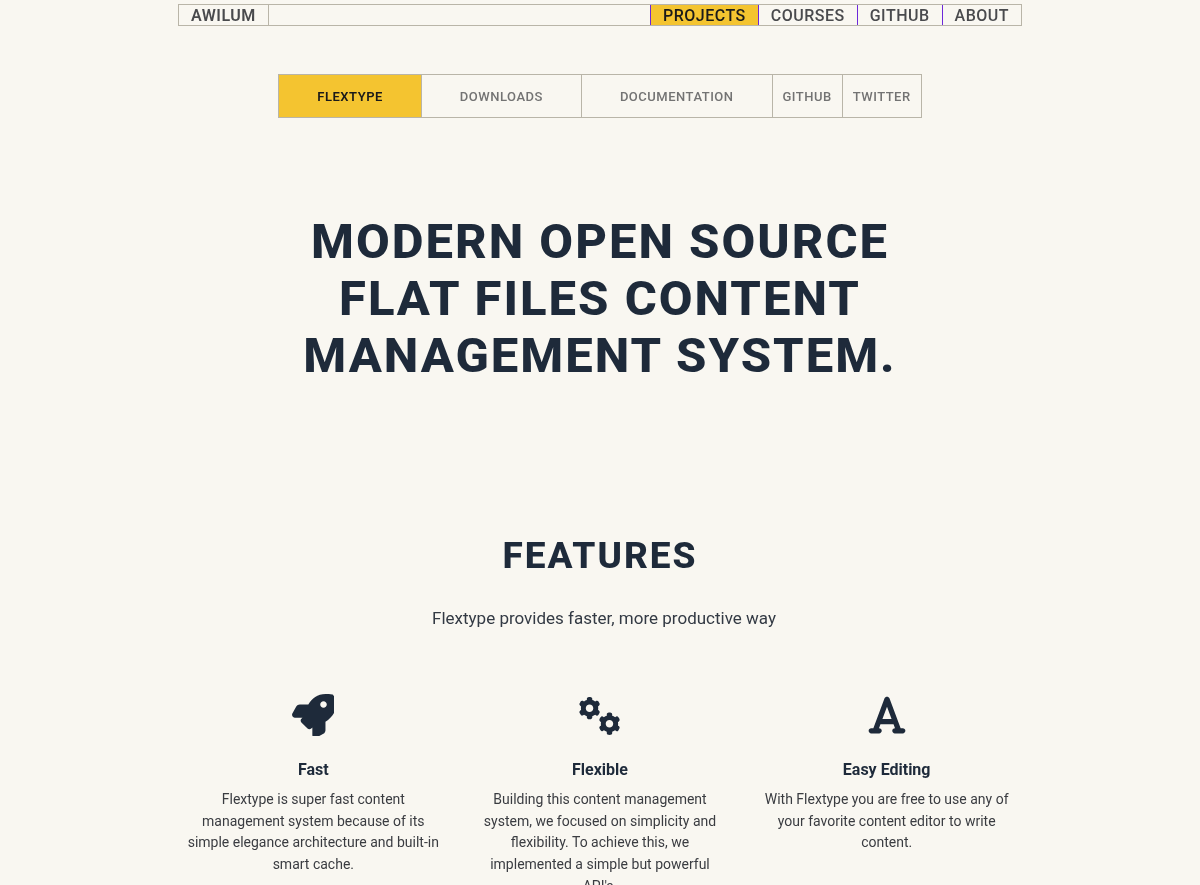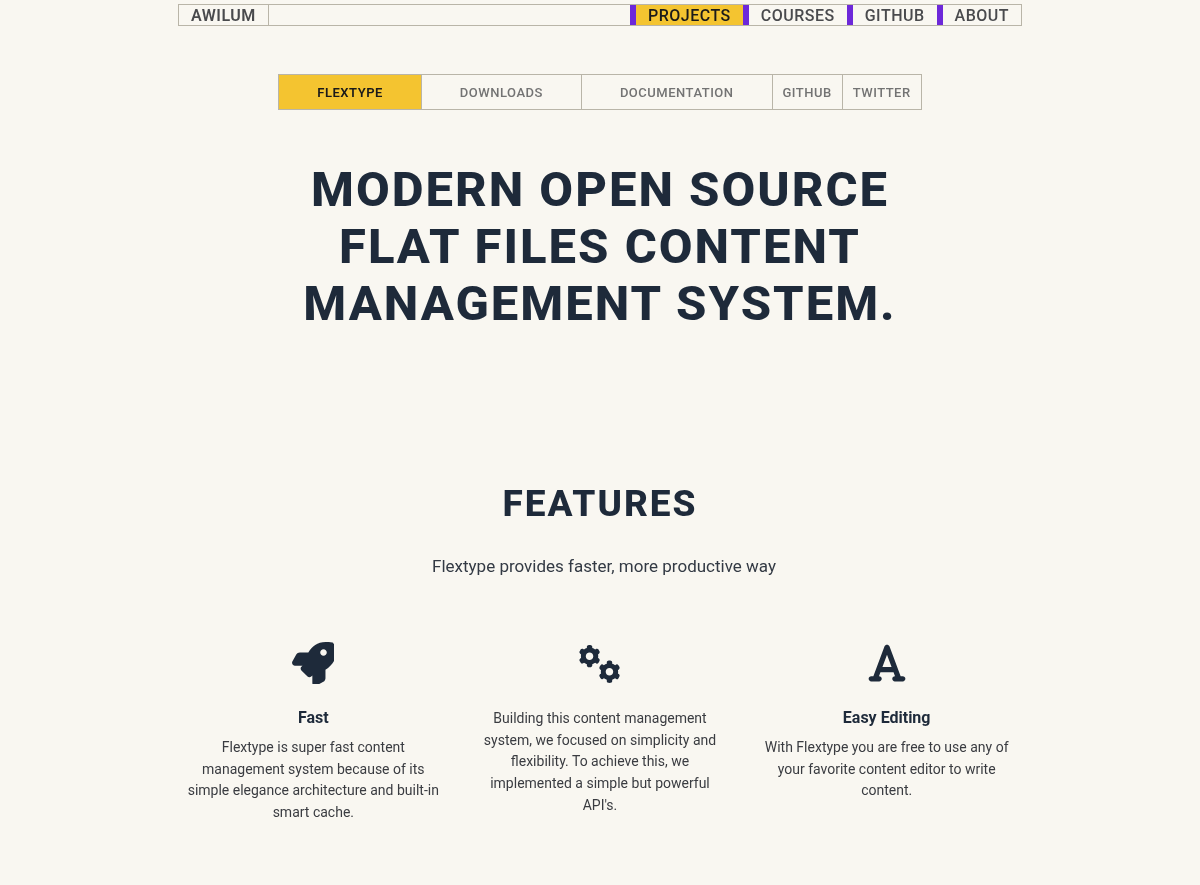--- a/index.html
+++ b/index.html
@@ -25,60 +25,60 @@
     font-weight: 600;
     letter-spacing: 0.5px;
     border-right: 1px solid #b9b5a8;
     color: #494a4d;
   }
   .top-nav .spacer { flex: 1; }
   .top-nav .item {
     padding: 0 12px;
     display: flex;
     align-items: center;
-    border-left: 6px solid #6d28d9;
+    border-left: 1px solid #6d28d9;
     color: #494a4d;
     font-weight: 500;
     letter-spacing: 0.5px;
     cursor: pointer;
   }
   .top-nav .item.active {
     background: #f4c430;
     color: #1a1a1a;
   }
   .sub-nav {
     margin: 48px auto 0 auto;
     display: flex;
     justify-content: center;
   }
   .sub-nav-inner {
     display: flex;
     border: 1px solid #b9b5a8;
     font-size: 13px;
-    height: 36px;
+    height: 44px;
   }
   .sub-nav .tab {
     padding: 0 38px;
     display: flex;
     align-items: center;
     color: #737373;
     font-weight: 500;
     letter-spacing: 0.5px;
     border-right: 1px solid #b9b5a8;
     cursor: pointer;
   }
   .sub-nav .tab:last-child { border-right: none; }
   .sub-nav .tab.narrow { padding: 0 10px; }
   .sub-nav .tab.active {
     background: #f4c430;
     color: #1a1a1a;
     font-weight: 600;
   }
   .hero {
-    margin-top: 52px;
+    margin-top: 96px;
     text-align: center;
   }
   .hero h1 {
     font-size: 49px;
     font-weight: 800;
     letter-spacing: 2px;
     line-height: 1.16;
     color: #1e2a3a;
     text-transform: uppercase;
   }
@@ -178,20 +178,21 @@
       <h3>Fast</h3>
       <p>Flextype is super fast content management system because of its simple elegance architecture and built-in smart cache.</p>
     </div>
 
     <div class="feature">
       <div class="icon">
         <svg width="50" height="42" viewBox="0 0 640 512">
             <path d="M308.5 135.3c7.1-6.3 9.9-16.2 6.2-25-2.2-5.3-4.7-10.5-7.5-15.5-2.8-5-5.9-9.8-9.2-14.5-5.8-8-16.1-10-24.6-5.3l-15.8 8.8c-10.8-8.4-23.2-14.9-36.7-18.9V47c0-9.7-6.9-18-16.4-19.8-12-2.2-24.1-2.2-36.1 0C158.9 29 152 37.3 152 47v17.8c-13.5 4-25.9 10.5-36.7 18.9l-15.8-8.8c-8.5-4.7-18.8-2.7-24.6 5.3-3.3 4.7-6.4 9.5-9.2 14.5-2.8 5-5.3 10.2-7.5 15.5-3.7 8.8-.9 18.7 6.2 25l13.7 12.1c-1.5 6.7-2.3 13.7-2.3 20.8s.8 14.1 2.3 20.8l-13.7 12.1c-7.1 6.3-9.9 16.2-6.2 25 2.2 5.3 4.7 10.5 7.5 15.5 2.8 4.9 5.9 9.8 9.2 14.4 5.8 8 16.1 10 24.6 5.3l15.8-8.8c10.8 8.4 23.2 14.9 36.7 18.9v17.8c0 9.7 6.9 18 16.4 19.8 12 2.2 24.1 2.2 36.1 0 9.5-1.8 16.4-10.1 16.4-19.8V271.6c13.5-4 25.9-10.5 36.7-18.9l15.8 8.8c8.5 4.7 18.8 2.7 24.6-5.3 3.3-4.6 6.4-9.5 9.2-14.4 2.8-5 5.3-10.2 7.5-15.5 3.7-8.8.9-18.7-6.2-25L294.8 189c1.5-6.7 2.3-13.7 2.3-20.8s-.8-14.1-2.3-20.8l13.7-12.1zM186 216c-26.5 0-48-21.5-48-48s21.5-48 48-48 48 21.5 48 48-21.5 48-48 48zm377.5 119.3c7.1-6.3 9.9-16.2 6.2-25-2.2-5.3-4.7-10.5-7.5-15.5-2.8-5-5.9-9.8-9.2-14.5-5.8-8-16.1-10-24.6-5.3l-15.8 8.8c-10.8-8.4-23.2-14.9-36.7-18.9V247c0-9.7-6.9-18-16.4-19.8-12-2.2-24.1-2.2-36.1 0-9.5 1.8-16.4 10.1-16.4 19.8v17.8c-13.5 4-25.9 10.5-36.7 18.9l-15.8-8.8c-8.5-4.7-18.8-2.7-24.6 5.3-3.3 4.7-6.4 9.5-9.2 14.5-2.8 5-5.3 10.2-7.5 15.5-3.7 8.8-.9 18.7 6.2 25l13.7 12.1c-1.5 6.7-2.3 13.7-2.3 20.8s.8 14.1 2.3 20.8l-13.7 12.1c-7.1 6.3-9.9 16.2-6.2 25 2.2 5.3 4.7 10.5 7.5 15.5 2.8 4.9 5.9 9.8 9.2 14.4 5.8 8 16.1 10 24.6 5.3l15.8-8.8c10.8 8.4 23.2 14.9 36.7 18.9v17.8c0 9.7 6.9 18 16.4 19.8 12 2.2 24.1 2.2 36.1 0 9.5-1.8 16.4-10.1 16.4-19.8V471.6c13.5-4 25.9-10.5 36.7-18.9l15.8 8.8c8.5 4.7 18.8 2.7 24.6-5.3 3.3-4.6 6.4-9.5 9.2-14.4 2.8-5 5.3-10.2 7.5-15.5 3.7-8.8.9-18.7-6.2-25L549.8 389c1.5-6.7 2.3-13.7 2.3-20.8s-.8-14.1-2.3-20.8l13.7-12.1zM441 416c-26.5 0-48-21.5-48-48s21.5-48 48-48 48 21.5 48 48-21.5 48-48 48z"></path>
           </svg>
       </div>
+      <h3>Flexible</h3>
       <p>Building this content management system, we focused on simplicity and flexibility. To achieve this, we implemented a simple but powerful API's.</p>
     </div>
 
     <div class="feature">
       <div class="icon">
         <svg width="42" height="42" viewBox="0 0 448 512">
             <path d="M254 52.8C249.3 40.3 237.3 32 224 32s-25.3 8.3-30 20.8L57.8 416H32c-17.7 0-32 14.3-32 32s14.3 32 32 32h96c17.7 0 32-14.3 32-32s-14.3-32-32-32h-1.8l18-48h159.6l18 48H320c-17.7 0-32 14.3-32 32s14.3 32 32 32h96c17.7 0 32-14.3 32-32s-14.3-32-32-32h-25.8L254 52.8zM279.8 304H168.2L224 155.1 279.8 304z"></path>
           </svg>
       </div>
       <h3>Easy Editing</h3>

